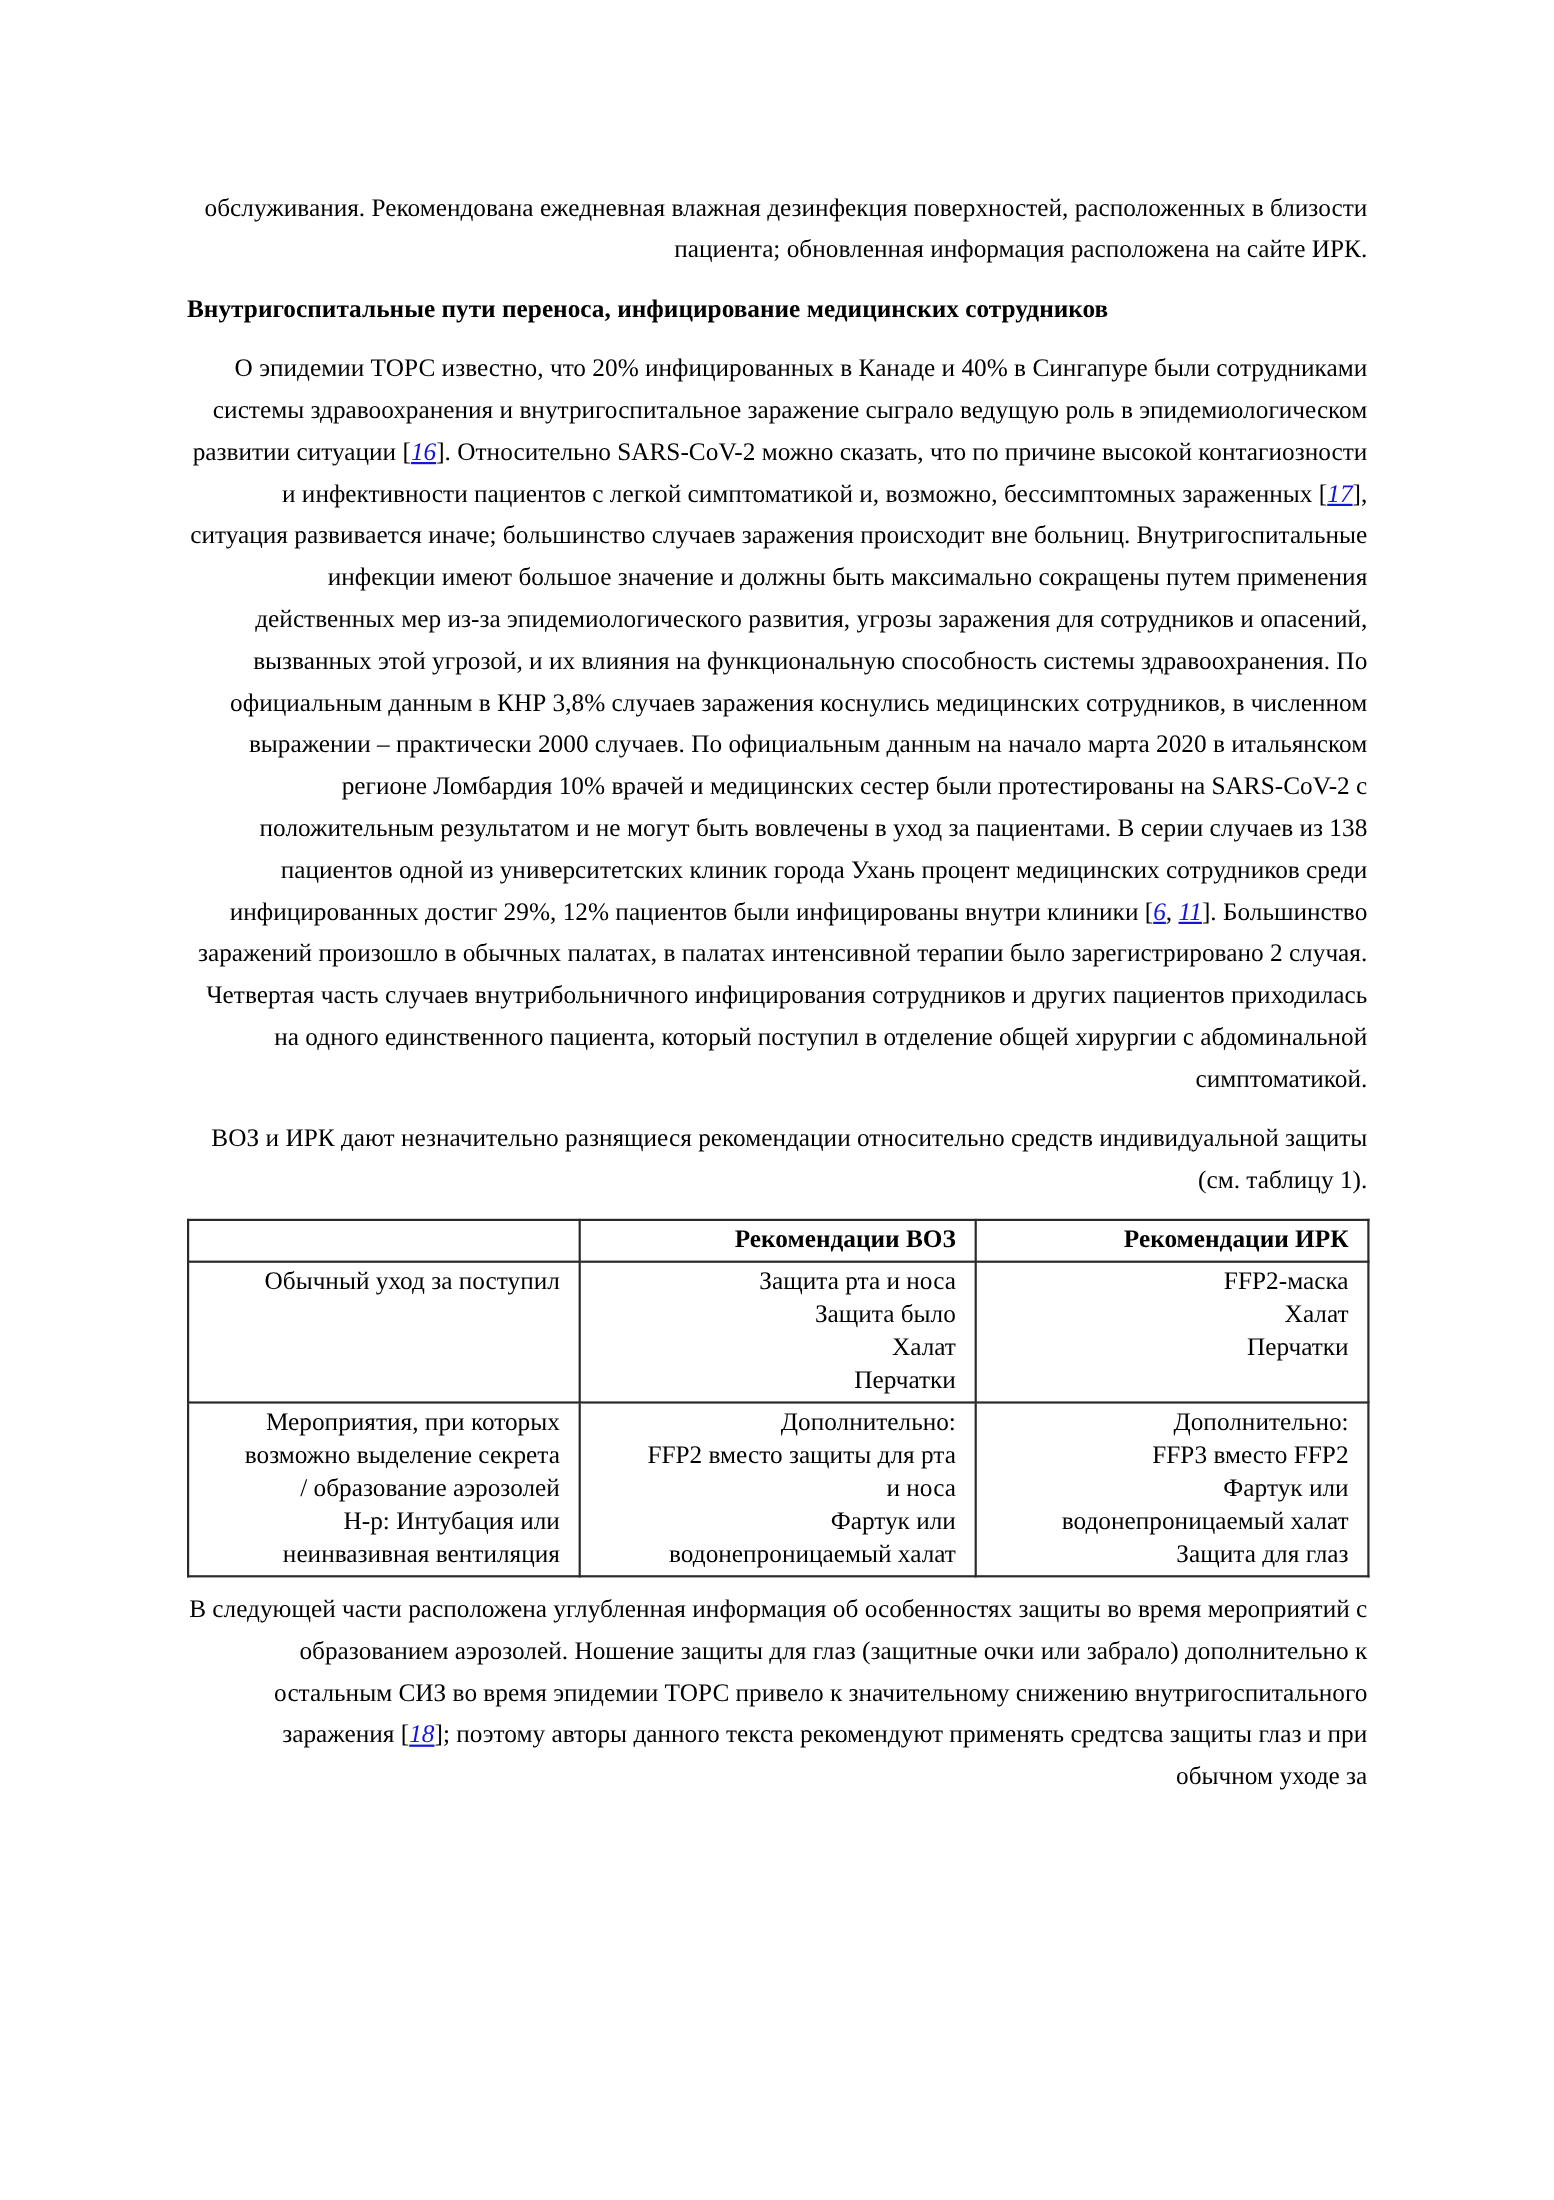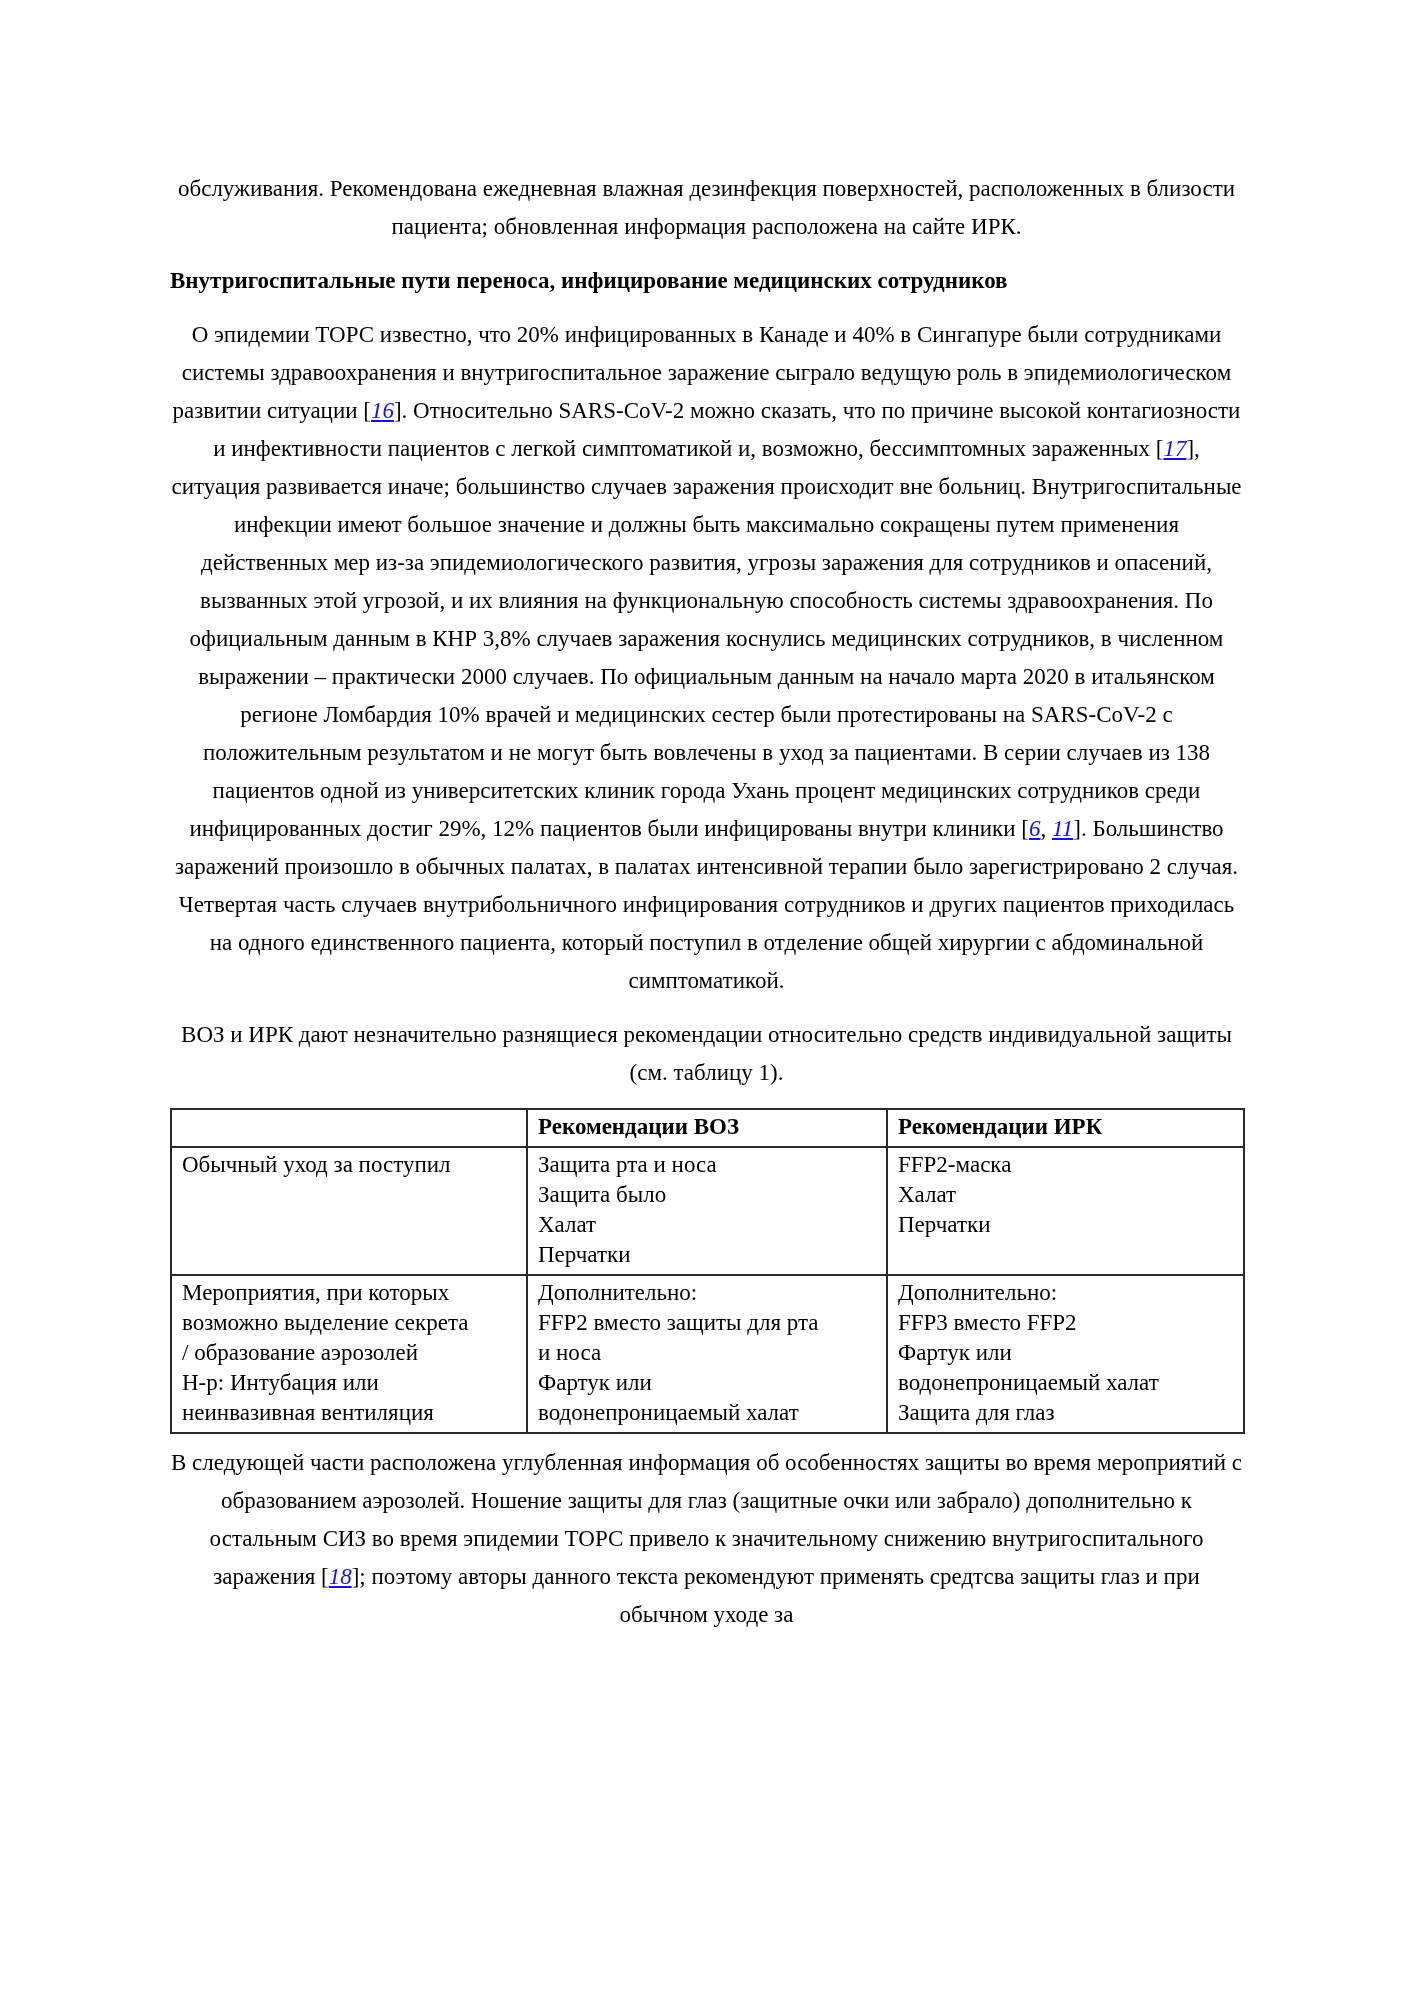--- a/index.html
+++ b/index.html
@@ -18,21 +18,21 @@
     width: 1413px;
     min-height: 2000px;
     box-sizing: border-box;
     padding: 170px 170px 100px 170px;
     background: #ffffff;
   }
   .para {
     margin: 0 0 16px 0;
     font-size: 23px;
     line-height: 38px;
-    text-align: center;
+    text-align: right;
   }
   .heading {
     margin: 12px 0 16px 0;
     font-size: 23px;
     line-height: 38px;
     font-weight: bold;
   }
   a.ref-link {
     color: #1414dd;
     text-decoration: underline;
@@ -43,23 +43,23 @@
     border-collapse: collapse;
     table-layout: fixed;
     width: 1073px;
     margin: 5px 0 10px 0;
   }
   table.doc-table th,
   table.doc-table td {
     border: 2px solid #2a2a2a;
     font-size: 23px;
     line-height: 30px;
-    padding: 2px 2px 4px 10px;
+    padding: 2px 17px 4px 10px;
     vertical-align: top;
-    text-align: left;
+    text-align: right;
     white-space: pre-line;
     overflow: hidden;
   }
   table.doc-table th {
     font-weight: bold;
   }
   col.c1 { width: 356px; }
   col.c2 { width: 360px; }
   col.c3 { width: 357px; }
 </style>

